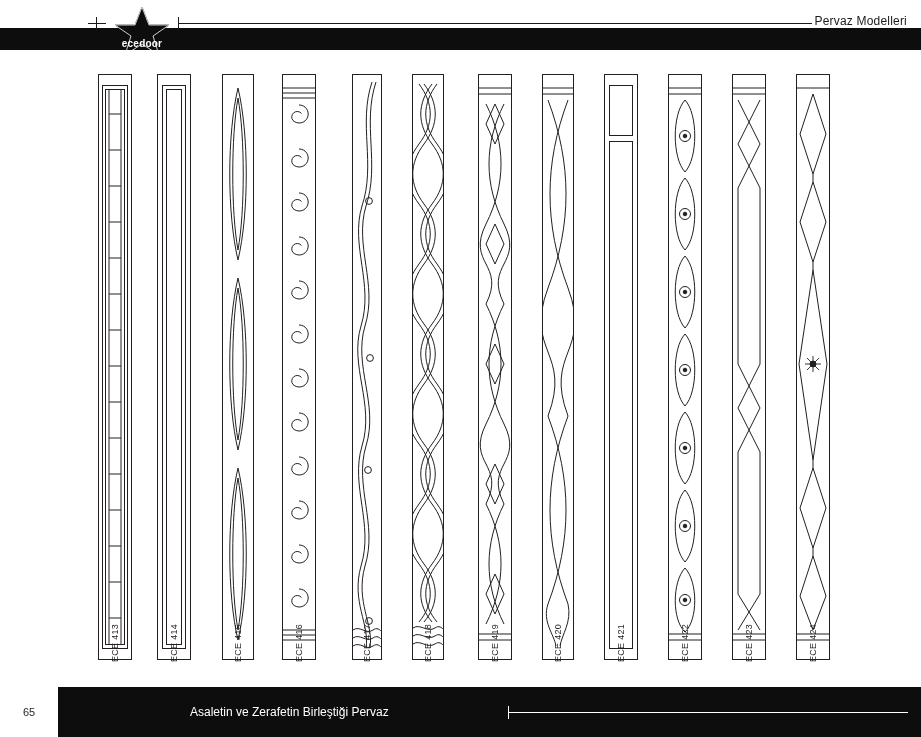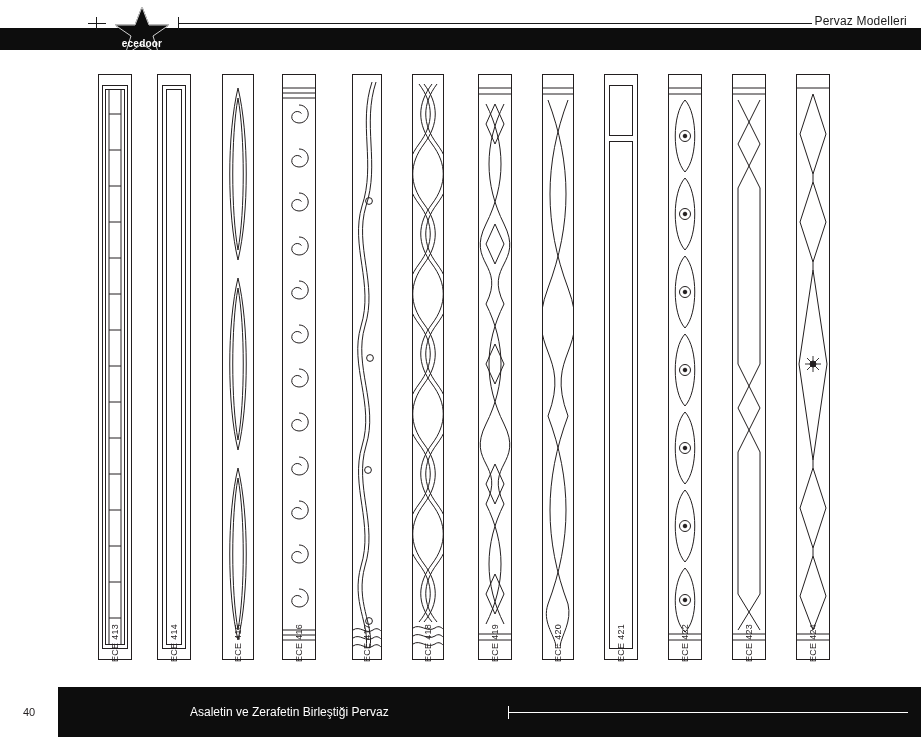--- a/index.html
+++ b/index.html
@@ -332,19 +332,19 @@
       <div class="code">
           <span>ECE 424</span>
         </div>
     </div>
 
   </div>
 </div>
 
 <div class="footer">
   <div class="f-page-box">
-    <span class="f-page">40</span>
+    <span class="f-page">65</span>
   </div>
   <div class="f-black"></div>
   <div class="f-text">Asaletin ve Zerafetin Birleştiği Pervaz</div>
   <div class="f-rule"></div>
   <div class="f-tick"></div>
 </div>
 
 </body></html>

